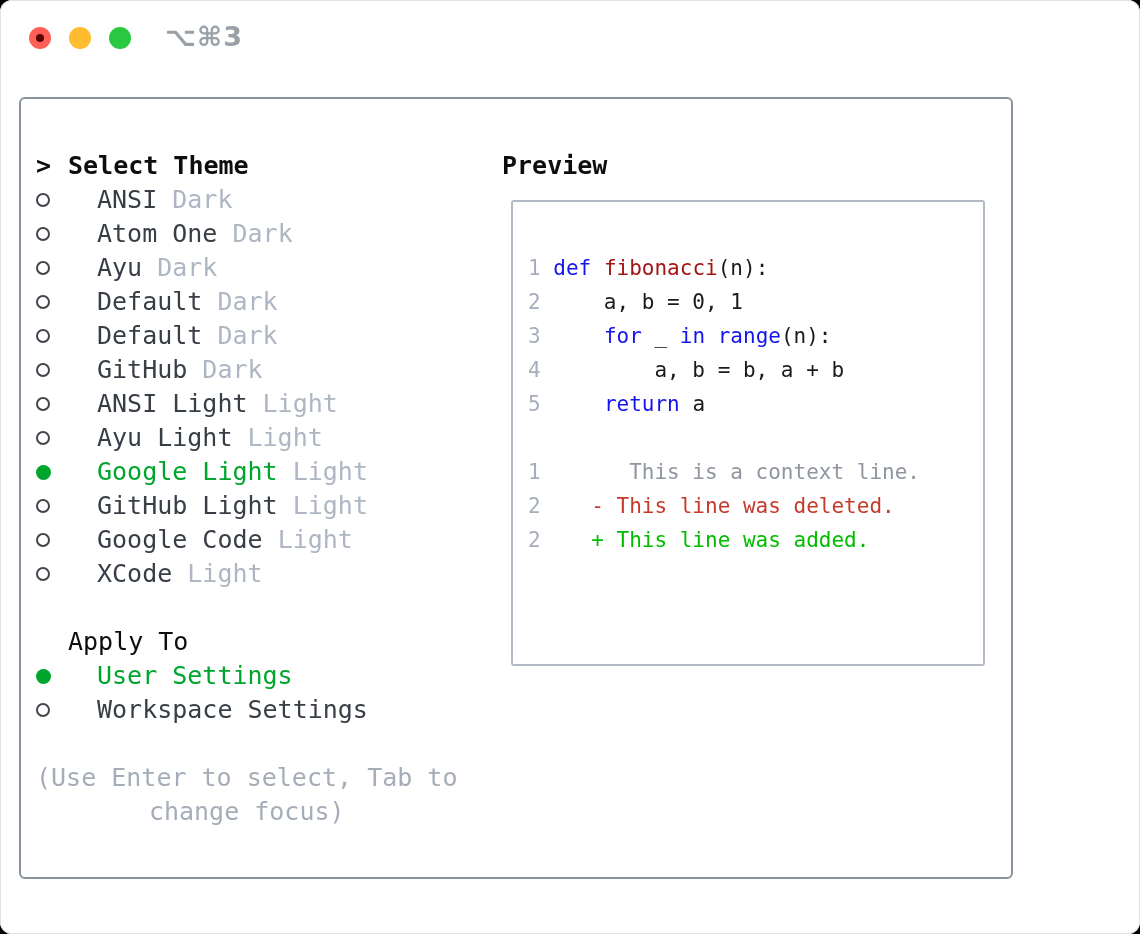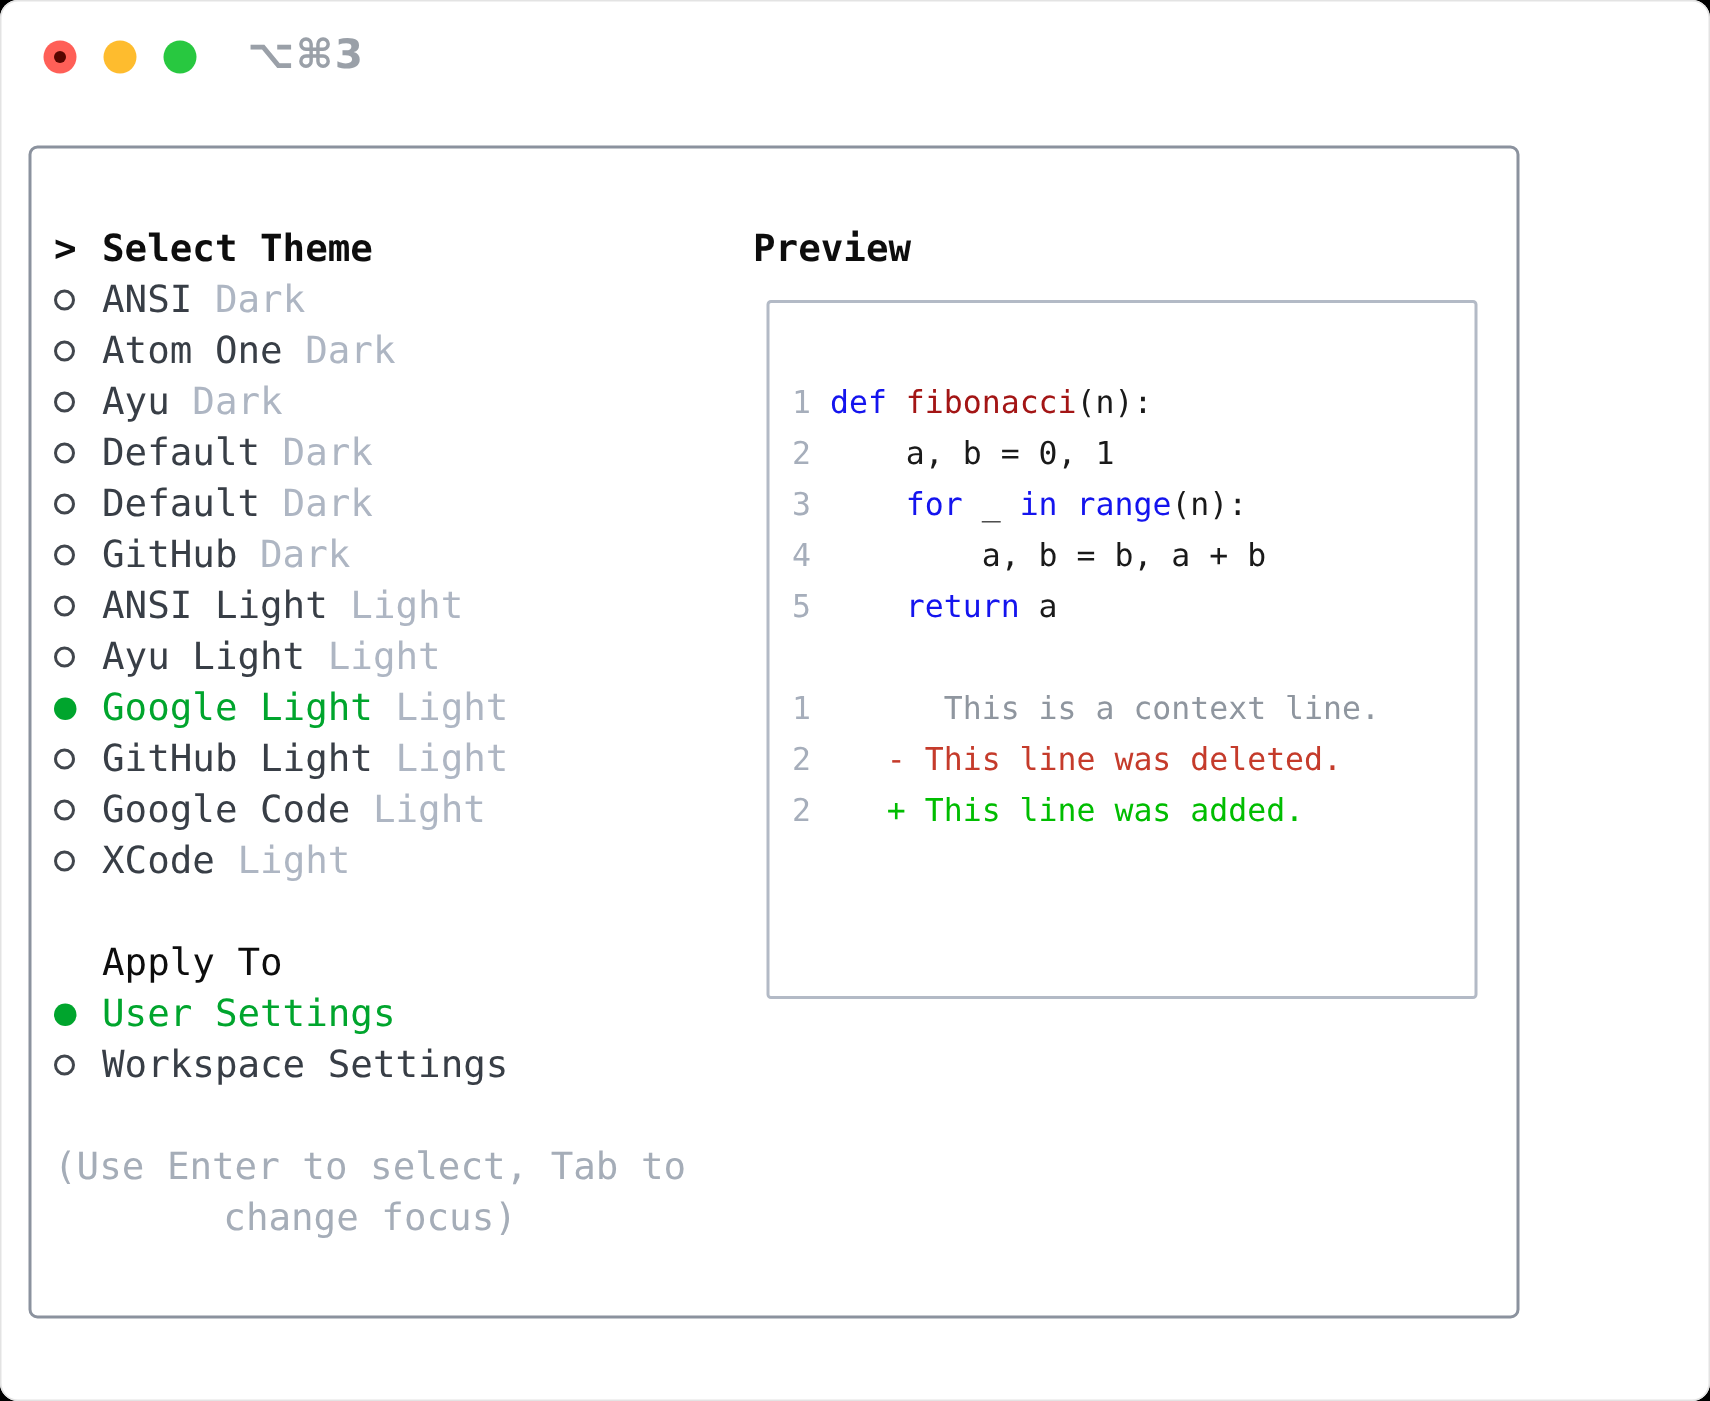--- a/index.html
+++ b/index.html
@@ -43,21 +43,21 @@
     position:absolute;left:36px;top:149px;
     font-size:25px;line-height:34px;color:var(--item-text);
   }
   .srow{display:flex;align-items:center;height:34px;white-space:pre;}
   .gutter{width:32px;flex:none;display:flex;align-items:center;}
   .prompt{font-weight:700;color:var(--heading);}
   .ring{width:14px;height:14px;border-radius:50%;border:2.5px solid var(--ring);box-sizing:border-box;}
   .dot{width:15px;height:15px;border-radius:50%;background:var(--accent-green);}
   .hdr{font-weight:700;color:var(--heading);}
   .subhdr{color:var(--heading);}
-  .itemname{color:var(--item-text);}
+  .itemname{color:var(--item-text);margin-left:29px;}
   .srow.selected .itemname{color:var(--accent-green);}
   .tag{color:var(--tag-gray);}
   .spacer{height:34px;}
   .hint{color:var(--hint-gray);justify-content:center;}
   
   .preview-title{
     position:absolute;left:502px;top:149px;height:34px;line-height:34px;
     font-size:25px;font-weight:700;color:var(--heading);
   }
   .previewbox{

